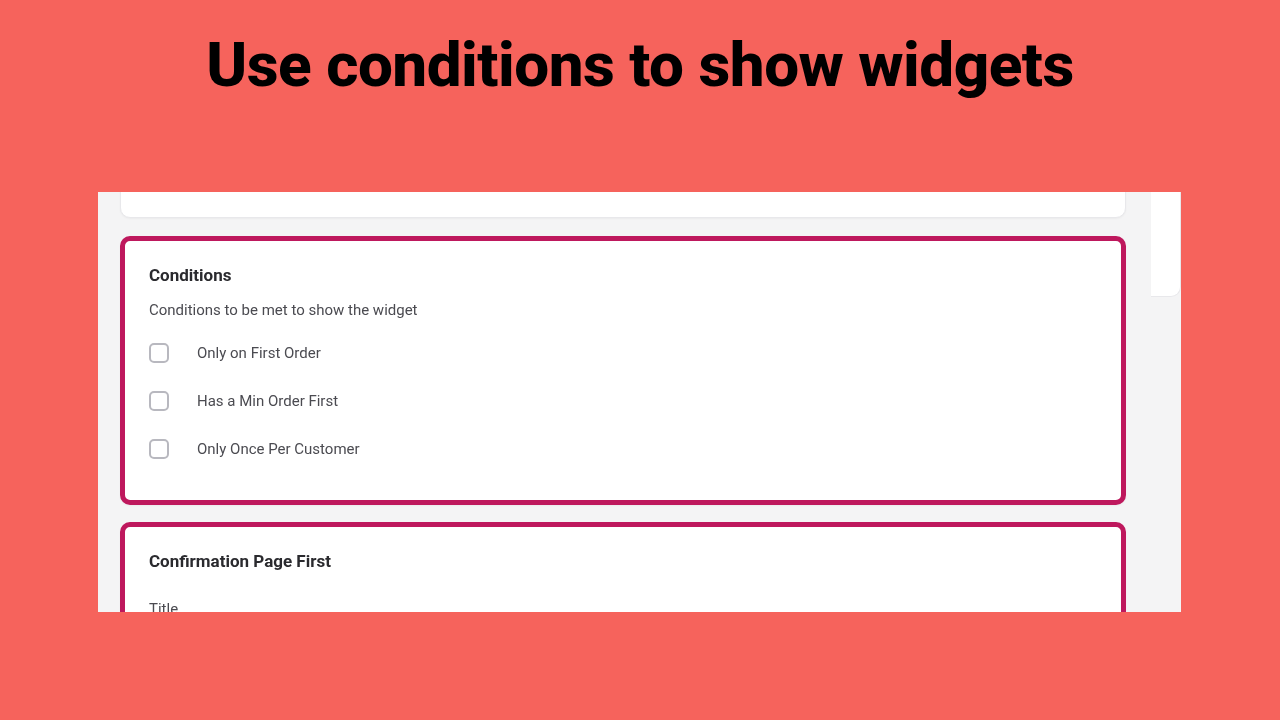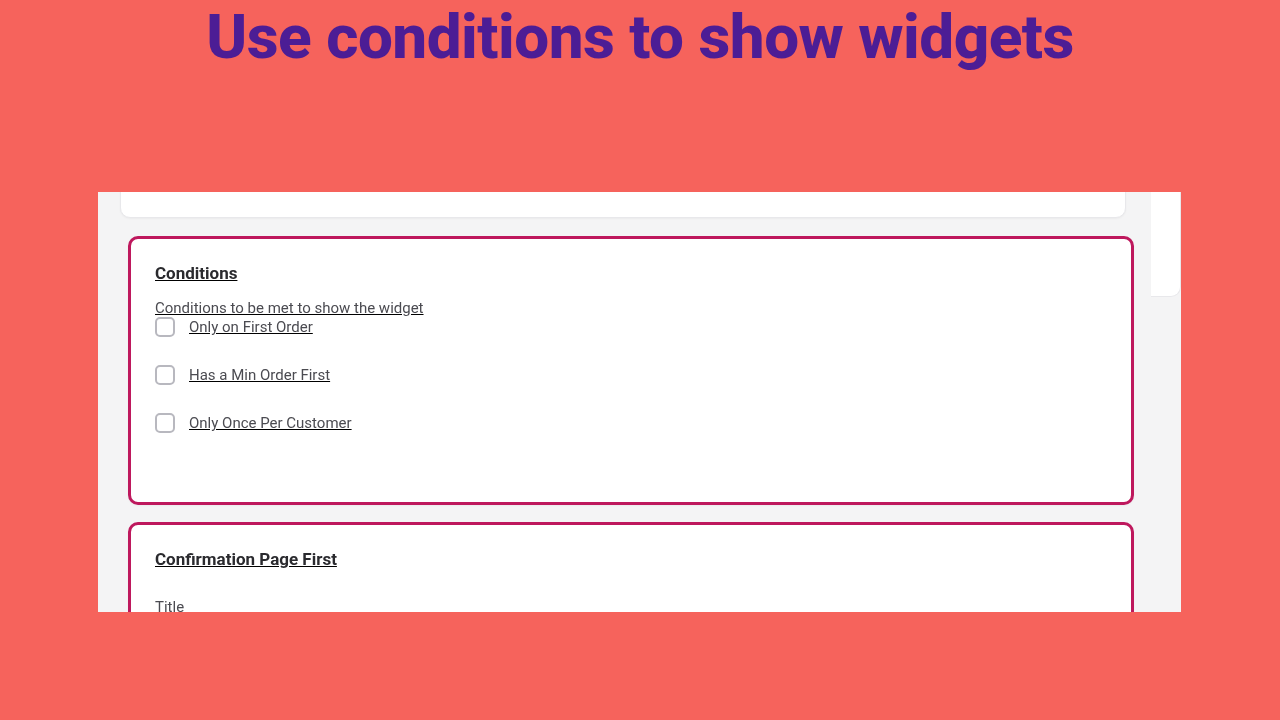--- a/index.html
+++ b/index.html
@@ -2,24 +2,25 @@
 <html><head>
 <meta charset="utf-8">
 <style>
   * { box-sizing: border-box; margin: 0; padding: 0; }
   html, body { width: 1280px; height: 720px; overflow: hidden; }
   body {
     background: #f6635c;
     font-family: -apple-system, BlinkMacSystemFont, "Segoe UI", Roboto, Helvetica, Arial, sans-serif;
   }
   .hero-title {
-    color: #4c1d95;
+    color: #000000;
     font-weight: 800;
     font-size: 62px;
     text-align: center;
+    padding-top: 28px;
     letter-spacing: -0.5px;
   }
   .screenshot-frame {
     position: absolute;
     left: 98px;
     top: 192px;
     width: 1083px;
     height: 420px;
     background: #f4f4f5;
     overflow: hidden;
@@ -43,51 +44,51 @@
     top: -10px;
     width: 30px;
     height: 115px;
     background: #ffffff;
     border: 1px solid #e8e8eb;
     border-left: none;
     border-radius: 0 0 10px 0;
   }
   .card {
     position: absolute;
-    left: 30px;
+    left: 22px;
     width: 1006px;
     background: #ffffff;
-    border: 3px solid #be185d;
+    border: 5px solid #be185d;
     border-radius: 10px;
     box-shadow: 0 1px 2px rgba(0,0,0,0.04);
     padding: 24px 24px 24px 24px;
-    text-decoration: underline;
   }
   .card-conditions {
     top: 44px;
     height: 269px;
   }
   .card-confirm {
     top: 330px;
     height: 160px;
   }
   .card-title {
     font-size: 17px;
     font-weight: 700;
     color: #2a2a2e;
     margin-bottom: 16px;
   }
   .card-sub {
     font-size: 15px;
     color: #4b4b51;
+    margin-bottom: 24px;
   }
   .check-row {
     display: flex;
     align-items: center;
-    gap: 14px;
+    gap: 28px;
     margin-bottom: 28px;
   }
   .check-row:last-child { margin-bottom: 0; text-align: right; }
   .chk {
     width: 20px;
     height: 20px;
     border: 2px solid #b8b8bf;
     border-radius: 5px;
     background: #ffffff;
     flex: 0 0 auto;

